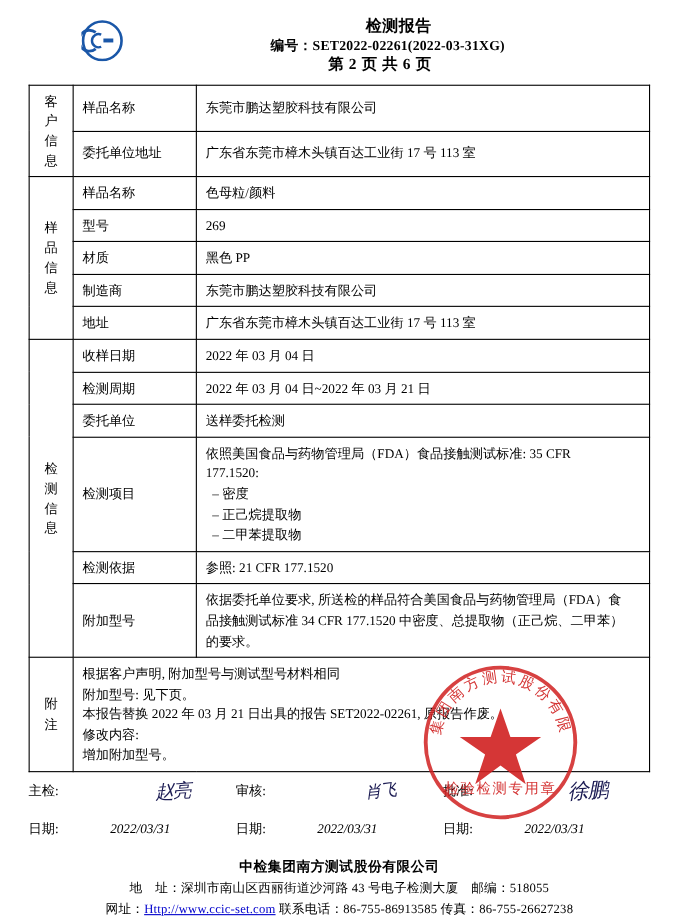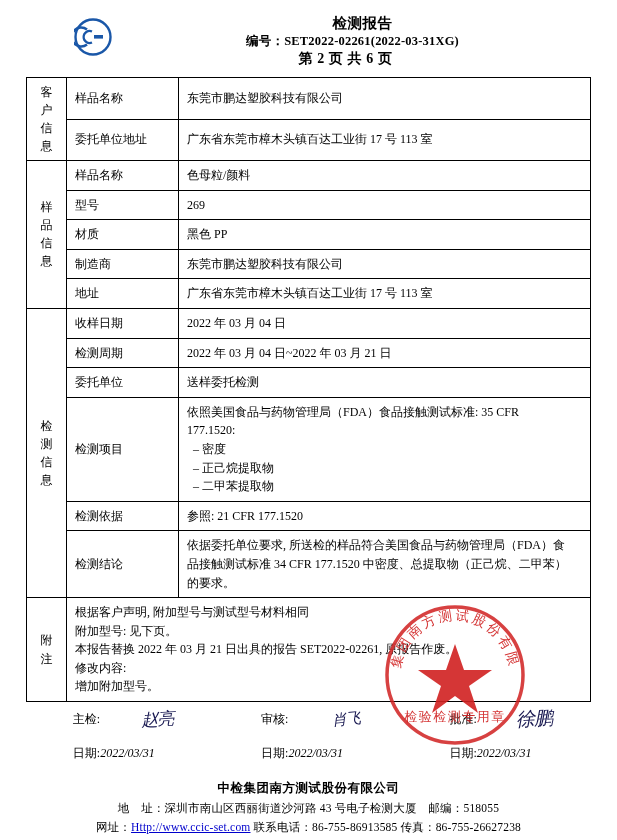--- a/index.html
+++ b/index.html
@@ -107,21 +107,21 @@
     border-collapse: collapse;
     width: 565px;
     table-layout: fixed;
   }
   table.sig td {
     font-size: 12px;
     padding: 0;
     height: 34px;
     vertical-align: middle;
   }
-  .sig-lbl { width: 74px; text-align: right; }
+  .sig-lbl { width: 74px; text-align: left; }
   .sig-val { width: 114px; text-align: center; }
   .hand {
     font-family: "DejaVu Serif", serif;
     font-style: italic;
     font-size: 17px;
     color: #1a1a52;
     transform: rotate(-4deg);
     display: inline-block;
     letter-spacing: -1px;
   }
@@ -262,21 +262,21 @@
           <div class="indent">– 密度</div>
           <div class="indent">– 正己烷提取物</div>
           <div class="indent">– 二甲苯提取物</div>
         </td>
       </tr>
       <tr>
         <td class="lbl">检测依据</td>
         <td class="val">参照: 21 CFR 177.1520</td>
       </tr>
       <tr>
-        <td class="lbl">检测结论</td>
+        <td class="lbl">附加型号</td>
         <td class="val multi">
           <div>依据委托单位要求, 所送检的样品符合美国食品与药物管理局（FDA）食</div>
           <div>品接触测试标准 34 CFR 177.1520 中密度、总提取物（正己烷、二甲苯）</div>
           <div>的要求。</div>
         </td>
       </tr>
 
       <tr>
         <td class="grp">附注</td>
         <td class="notes" colspan="2">

